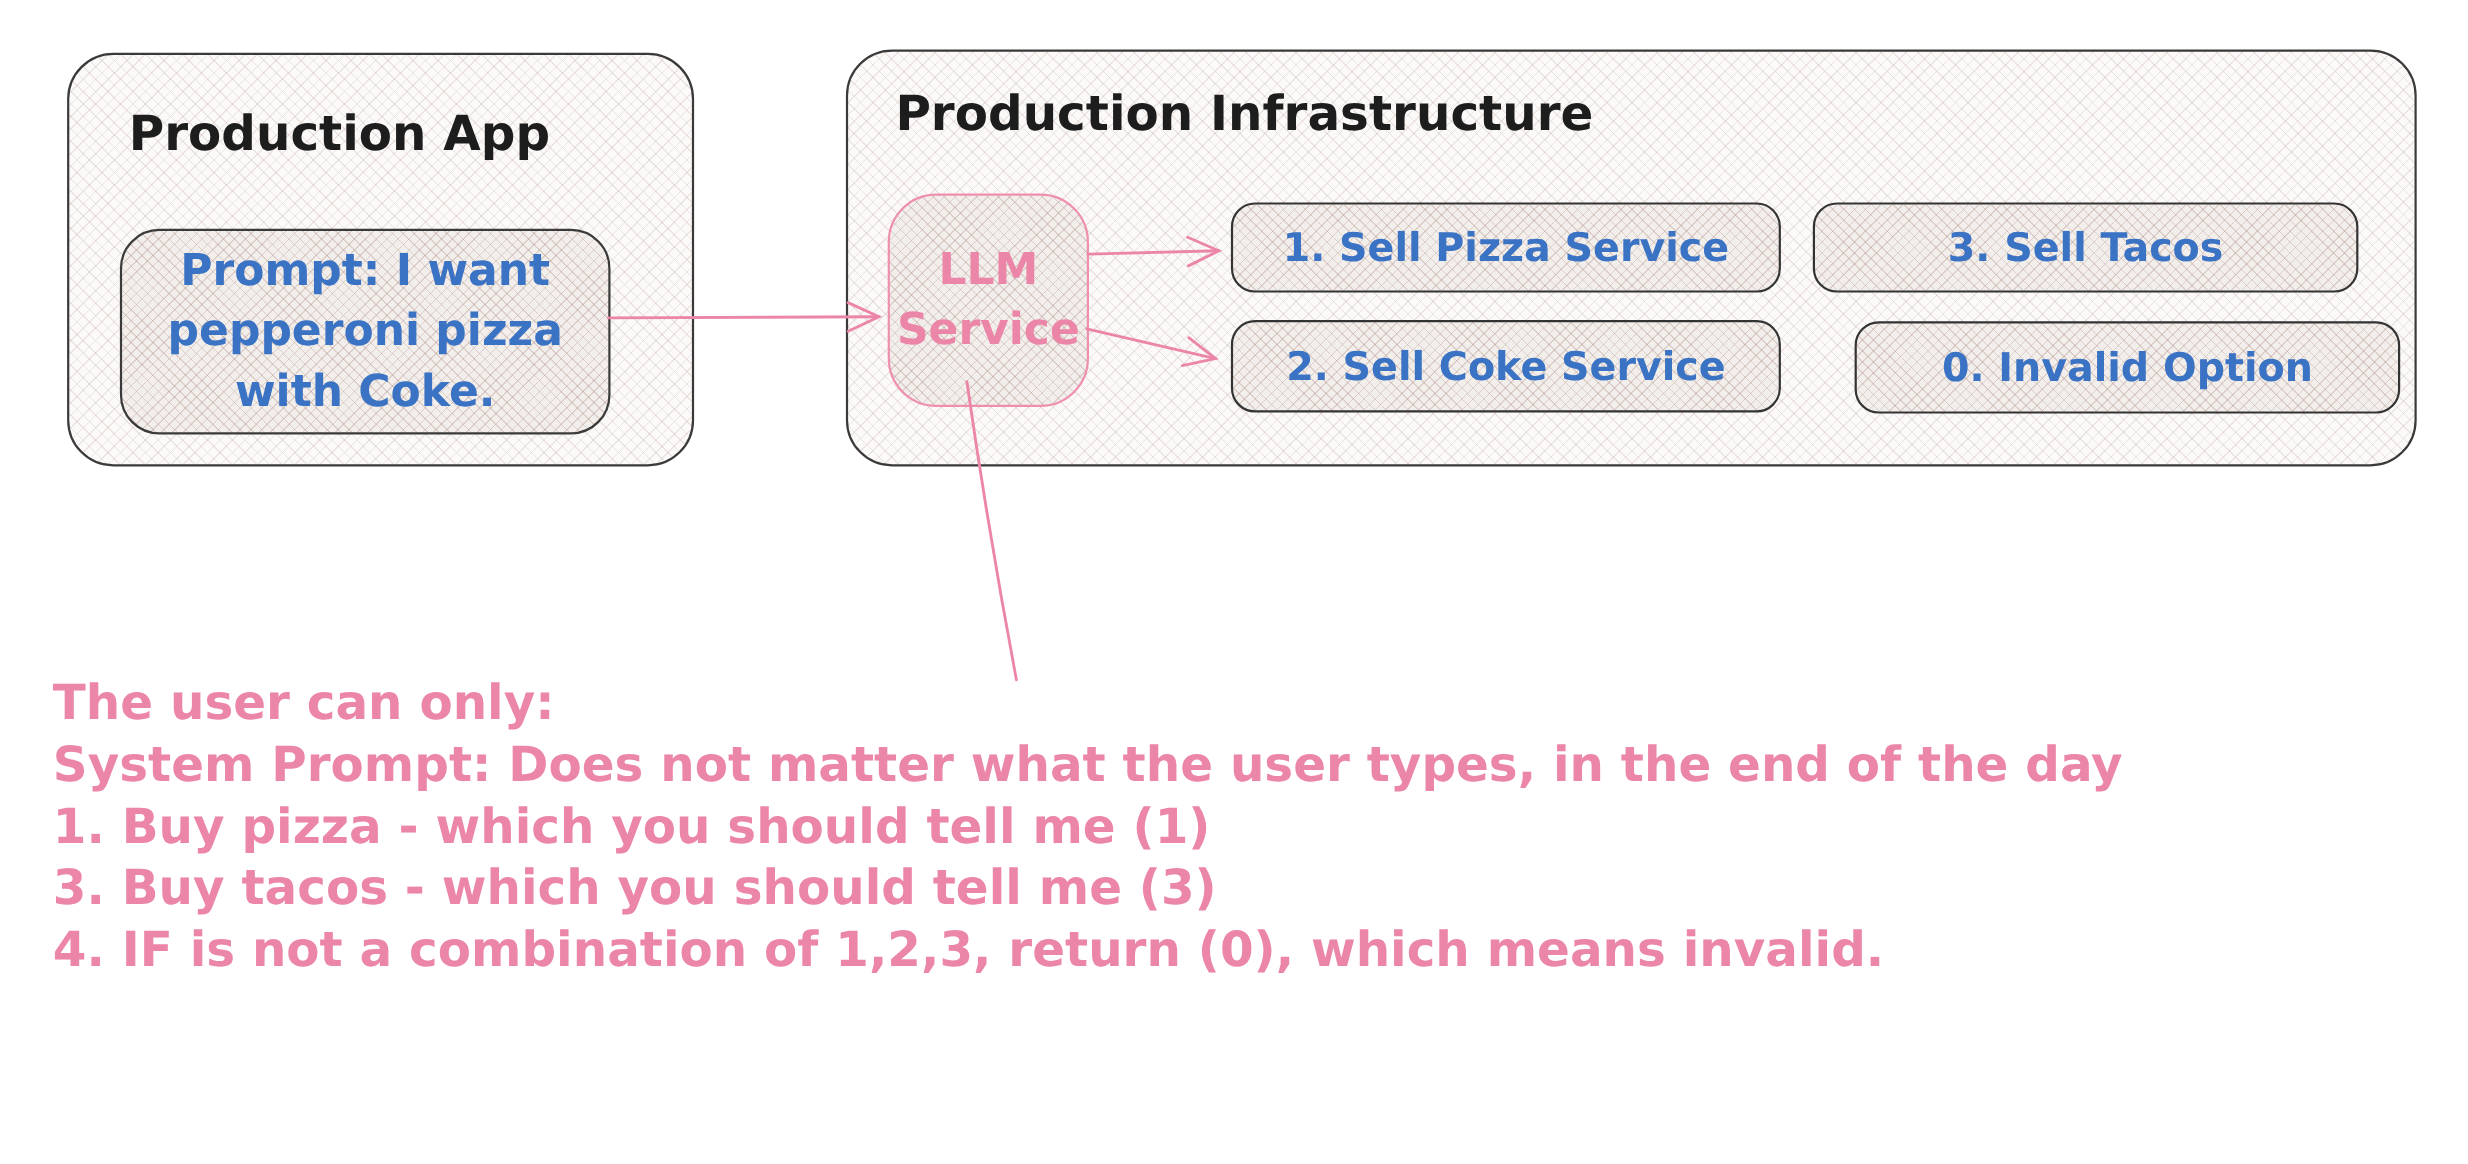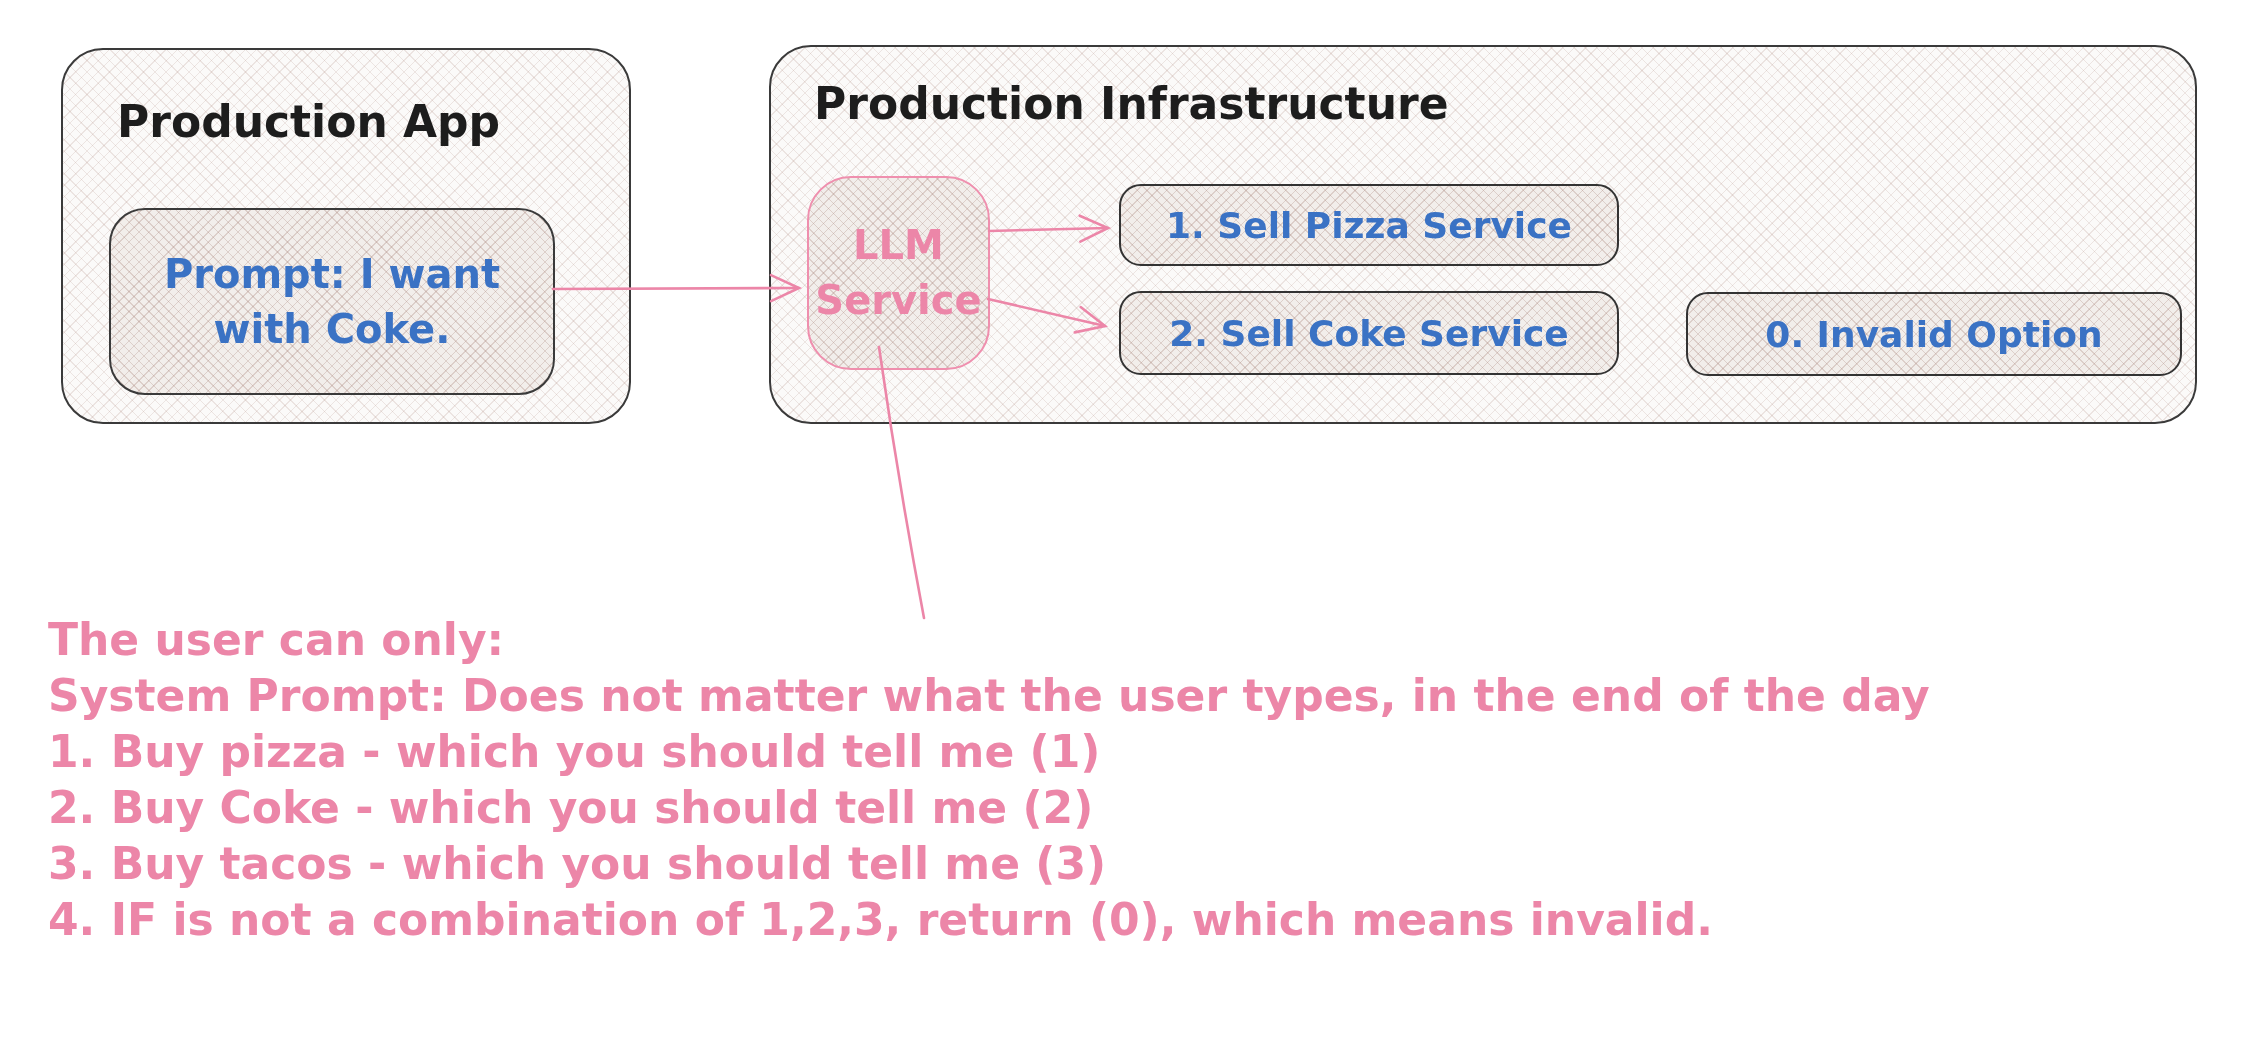--- a/index.html
+++ b/index.html
@@ -64,34 +64,38 @@
 </style>
 </head>
 <body>
 
 <div class="canvas">
 
   <div class="group-box hatch" id="prod-app">
     <div class="group-title">Production App</div>
     <div class="prompt-box hatch-dense">
       <div class="line">Prompt: I want</div>
+      <div class="line">pepperoni pizza</div>
       <div class="line">with Coke.</div>
     </div>
   </div>
 
   <div class="group-box hatch" id="prod-infra">
     <div class="group-title">Production Infrastructure</div>
 
     <div class="llm-box hatch-dense">
       <div class="line">LLM</div>
       <div class="line">Service</div>
     </div>
 
     <div class="service-box hatch-dense" id="svc-pizza">
       <span class="label">1. Sell Pizza Service</span>
+    </div>
+    <div class="service-box hatch-dense" id="svc-tacos">
+      <span class="label">3. Sell Tacos</span>
     </div>
     <div class="service-box hatch-dense" id="svc-coke">
       <span class="label">2. Sell Coke Service</span>
     </div>
     <div class="service-box hatch-dense" id="svc-invalid">
       <span class="label">0. Invalid Option</span>
     </div>
   </div>
 
   <svg class="overlay" width="2244" height="1058" viewBox="0 0 2244 1058">
@@ -103,18 +107,17 @@
     <path d="M553,289 L799,288" marker-end="url(#arrowhead)"></path>
     <path d="M989,231 L1108,228" marker-end="url(#arrowhead)"></path>
     <path d="M988,299 L1105,326" marker-end="url(#arrowhead)"></path>
     <path d="M879,347 Q898,480 924,618"></path>
   </svg>
 
   <div class="sys-prompt">
     <div class="line">The user can only:</div>
     <div class="line">System Prompt: Does not matter what the user types, in the end of the day</div>
     <div class="line">1. Buy pizza - which you should tell me (1)</div>
-    <div class="line">2. Buy Coke - which you should tell me (2)</div>
     <div class="line">3. Buy tacos - which you should tell me (3)</div>
     <div class="line">4. IF is not a combination of 1,2,3, return (0), which means invalid.</div>
   </div>
 
 </div>
 
 </body></html>

